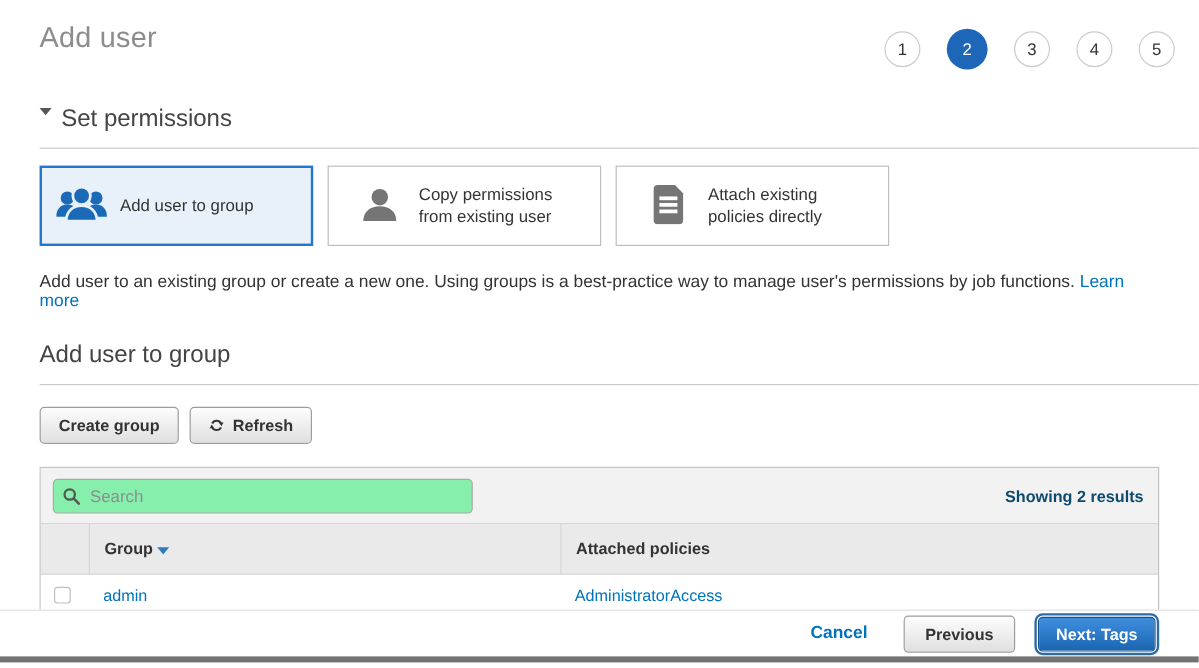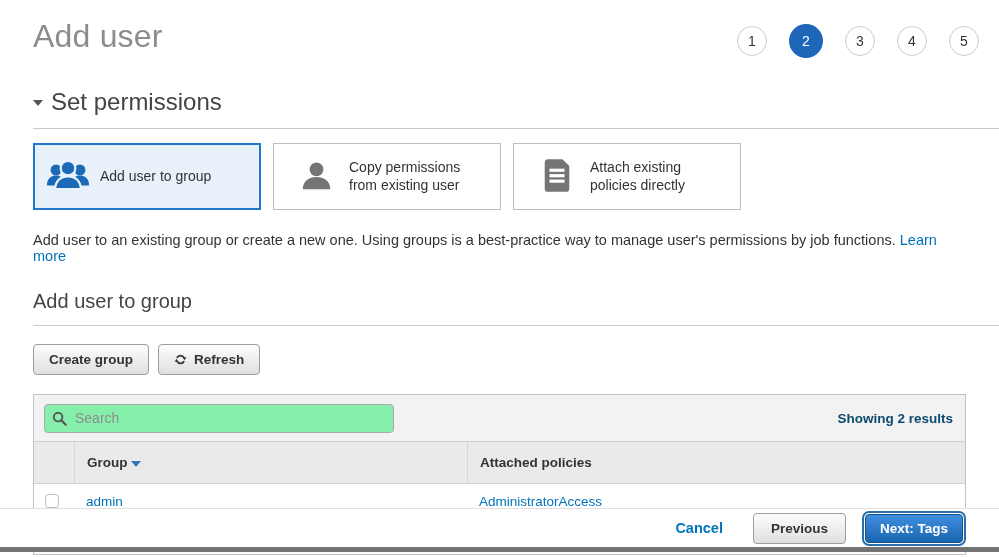--- a/index.html
+++ b/index.html
@@ -12,38 +12,38 @@
     font-size: 14px;
   }
 
   
   .page-header {
     display: flex;
     justify-content: space-between;
     align-items: flex-start;
     padding: 18px 20px 0 33px;
   }
-  .page-title { font-size: 32px; font-weight: 400; color: #8c8c8c; letter-spacing: .2px; }
+  .page-title { font-size: 24px; font-weight: 400; color: #8c8c8c; letter-spacing: .2px; }
   .steps { display: flex; align-items: center; gap: 22px; margin-top: 6px; }
   .step {
     width: 30px; height: 30px; border-radius: 50%;
     border: 1px solid #ccc; background: #fff; color: #333;
     display: flex; align-items: center; justify-content: center;
     font-size: 14px; cursor: default;
   }
   .step.active {
     width: 34px; height: 34px; border: none;
     background: #1d66b8; color: #fff;
   }
 
   
   .section-head {
-    display: flex; align-items: center; gap: 8px;
+    display: flex; gap: 8px;
     margin: 30px 33px 0;
-    font-size: 24px; color: #444;
+    font-size: 20px; color: #444;
   }
   .tri-down {
     width: 0; height: 0;
     border-left: 5px solid transparent; border-right: 5px solid transparent;
     border-top: 6px solid #555; margin-top: 2px;
   }
   .rule { border: none; border-top: 1px solid #c9c9c9; margin: 12px 0 0 33px; }
 
   
   .cards { display: flex; gap: 12px; margin: 14px 33px 0; }

